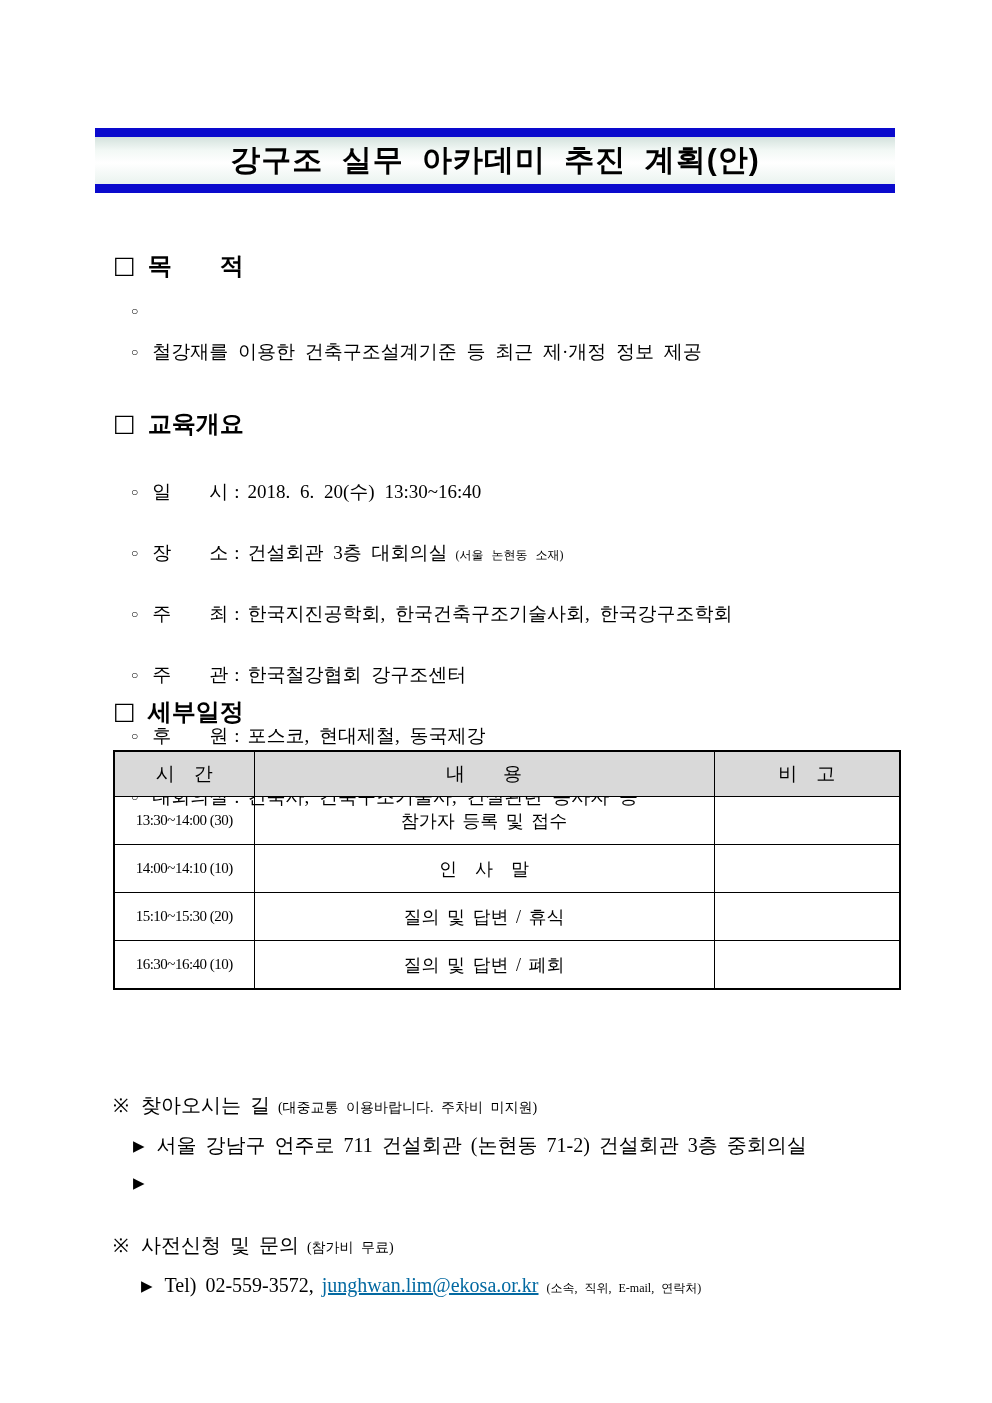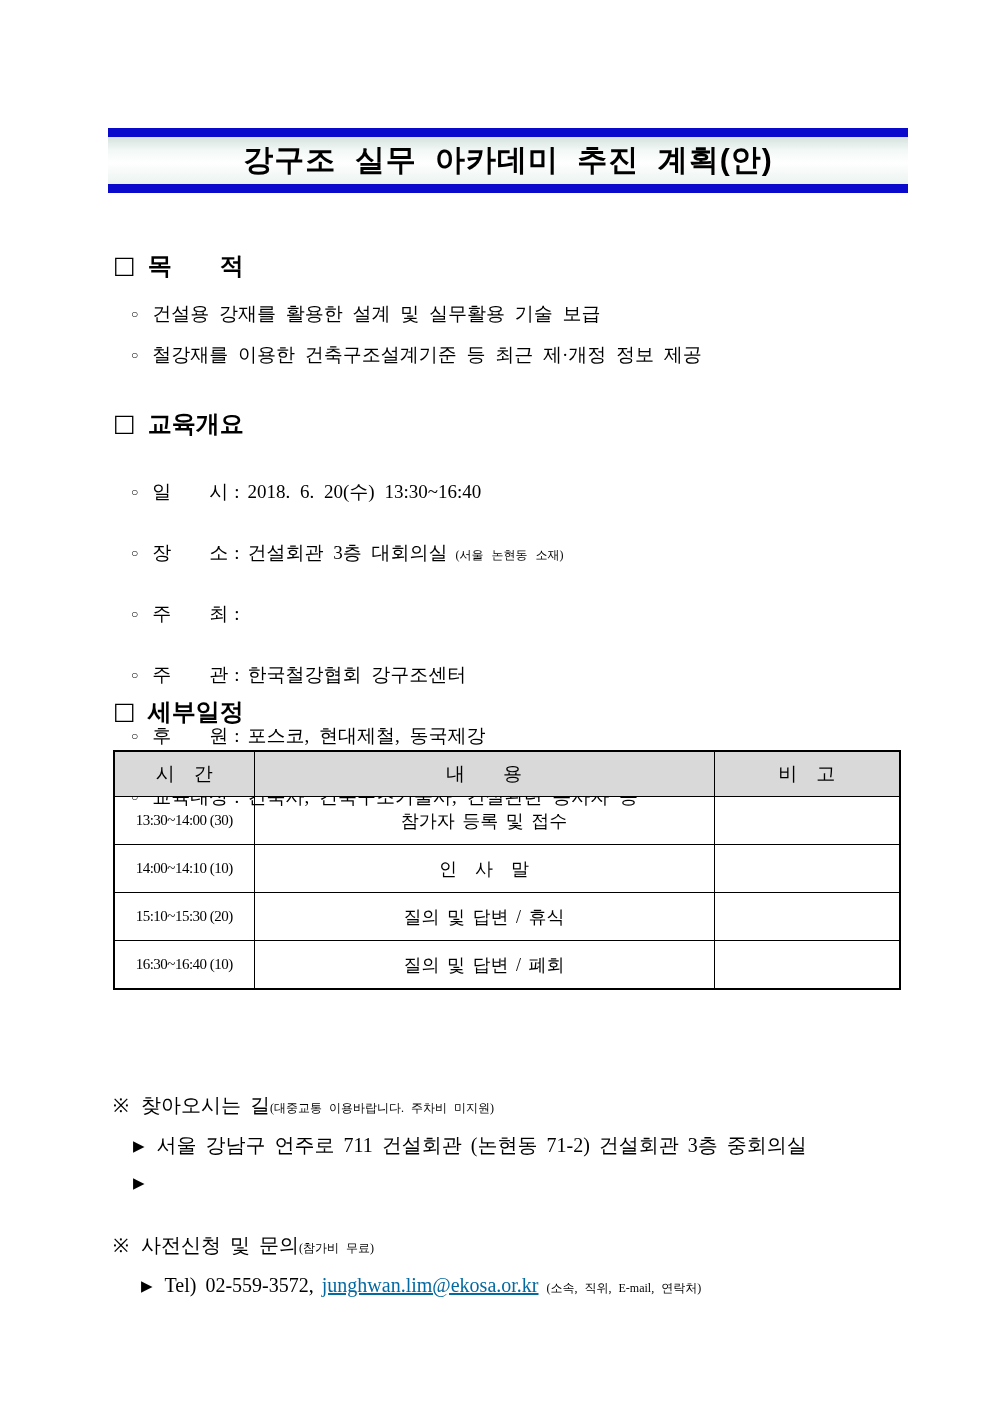--- a/index.html
+++ b/index.html
@@ -9,21 +9,21 @@
     height: 1403px;
     background: #ffffff;
     font-family: "Liberation Serif", "DejaVu Serif", serif;
     color: #000;
     overflow: hidden;
   }
 
   
   .banner {
     position: absolute;
-    left: 108px; top: 128px;
+    left: 95px; top: 128px;
     width: 800px;
   }
   .banner .bar {
     height: 9px;
     background: #0a0acd;
   }
   .banner .banner-body {
     height: 47px;
     background: linear-gradient(180deg, #d4e2dd 0%, #f2f8f5 28%, #ffffff 55%, #eaf3ef 100%);
     display: flex;
@@ -109,21 +109,21 @@
   .cell-note { font-size: 15px; }
 
   
   .ref-heading {
     display: flex;
     align-items: baseline;
     font-size: 20px;
     word-spacing: 4px;
   }
   .ref-marker { margin-right: 12px; font-size: 19px; }
-  .ref-note { font-size: 12px; }
+  .ref-note { font-size: 14px; margin-left: 8px; }
   .arrow-list { margin-top: 14px; }
   .arrow-item {
     display: flex;
     align-items: baseline;
     font-size: 20px;
     word-spacing: 4px;
     margin: 0 0 13px 20px;
     line-height: 24px;
   }
   .arrow-bullet {
@@ -153,21 +153,20 @@
   </div>
 
   <div class="section" style="top: 250px;">
     <div class="sec-heading">
       <span class="sq-marker">□</span>
       <span>목　　적</span>
     </div>
     <div class="o-list">
       <div class="o-item">
         <span class="o-bullet">○</span>
-        <span>건설용 강재를 활용한 설계 및 실무활용 기술 보급</span>
       </div>
       <div class="o-item">
         <span class="o-bullet">○</span>
         <span>철강재를 이용한 건축구조설계기준 등 최근 제·개정 정보 제공</span>
       </div>
     </div>
   </div>
 
   <div class="section" style="top: 408px;">
     <div class="sec-heading">
@@ -185,36 +184,37 @@
         <span class="o-bullet">○</span>
         <span class="kv-label">장　　소</span>
         <span class="kv-colon">:</span>
         <span>건설회관 3층 대회의실</span>
         <span class="small-note" style="margin-left:8px;">(서울 논현동 소재)</span>
       </div>
       <div class="o-item">
         <span class="o-bullet">○</span>
         <span class="kv-label">주　　최</span>
         <span class="kv-colon">:</span>
+        <span>한국지진공학회, 한국건축구조기술사회, 한국강구조학회</span>
       </div>
       <div class="o-item">
         <span class="o-bullet">○</span>
         <span class="kv-label">주　　관</span>
         <span class="kv-colon">:</span>
         <span>한국철강협회 강구조센터</span>
       </div>
       <div class="o-item">
         <span class="o-bullet">○</span>
         <span class="kv-label">후　　원</span>
         <span class="kv-colon">:</span>
         <span>포스코, 현대제철, 동국제강</span>
       </div>
       <div class="o-item">
         <span class="o-bullet">○</span>
-        <span class="kv-label">교육대상</span>
+        <span class="kv-label">대회의실</span>
         <span class="kv-colon">:</span>
         <span>건축사, 건축구조기술사, 건설관련 종사자 등</span>
       </div>
     </div>
   </div>
 
   <div class="section" style="top: 696px;">
     <div class="sec-heading">
       <span class="sq-marker">□</span>
       <span>세부일정</span>

